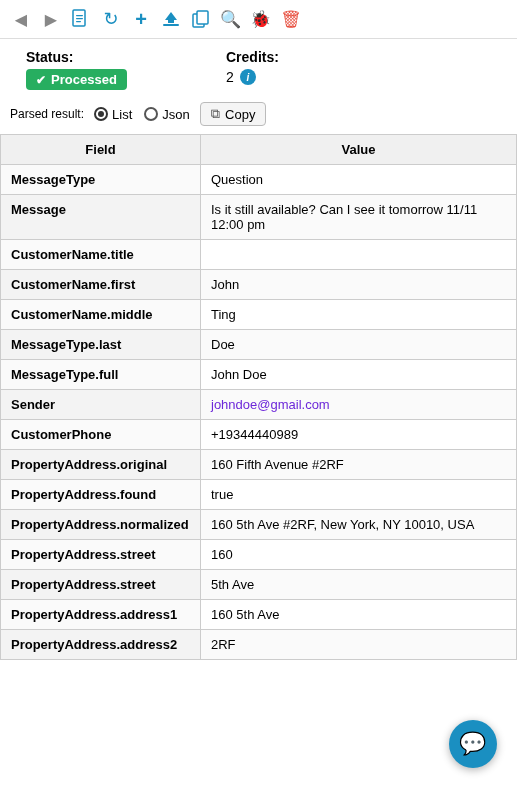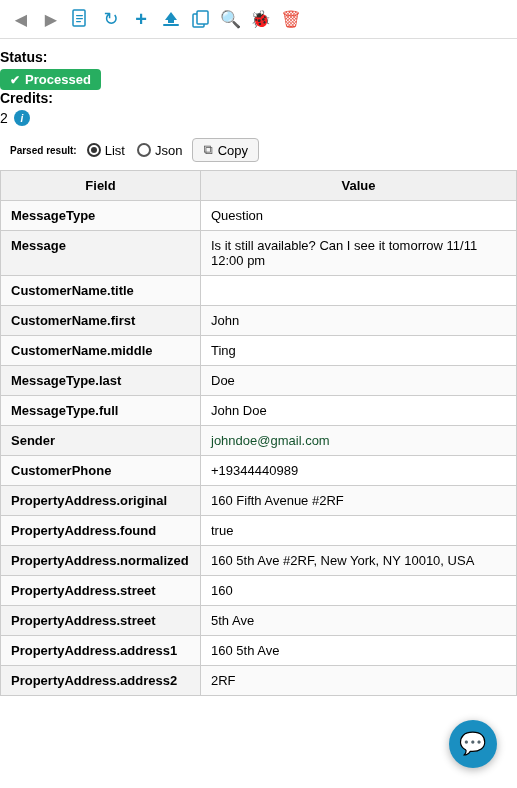--- a/index.html
+++ b/index.html
@@ -31,23 +31,22 @@
       font-size: 16px;
     }
     .toolbar-icon.blue { color: #1a8fc1; }
     .toolbar-icon.red { color: #e74c3c; }
     .toolbar-icon.gray { color: #888; }
 
     
     .status-row {
       display: flex;
       align-items: flex-start;
-      padding: 10px 10px 6px 0;
+      padding: 10px 10px 6px 26px;
       gap: 0;
-      flex-direction: column;
     }
     .status-left {
       display: flex;
       flex-direction: column;
       gap: 4px;
       min-width: 200px;
     }
     .status-label {
       font-weight: bold;
       font-size: 14px;
@@ -99,22 +98,22 @@
 
     
     .parsed-result-row {
       display: flex;
       align-items: center;
       padding: 6px 10px 8px 10px;
       gap: 10px;
       flex-wrap: wrap;
     }
     .parsed-result-label {
-      font-weight: bold;
-      font-size: 10px;
+      font-weight: normal;
+      font-size: 12px;
       white-space: nowrap;
     }
     .radio-group {
       display: flex;
       align-items: center;
       gap: 12px;
     }
     .radio-option {
       display: flex;
       align-items: center;
@@ -184,21 +183,21 @@
       background: #fafafa;
       width: 200px;
     }
     .data-table tr:nth-child(even) td {
       background: #fafafa;
     }
     .data-table tr:nth-child(even) td:first-child {
       background: #f3f3f3;
     }
     .email-link {
-      color: #14532d;
+      color: #6d28d9;
       text-decoration: none;
     }
 
     
     .chat-bubble {
       position: fixed;
       bottom: 20px;
       right: 20px;
       width: 48px;
       height: 48px;

